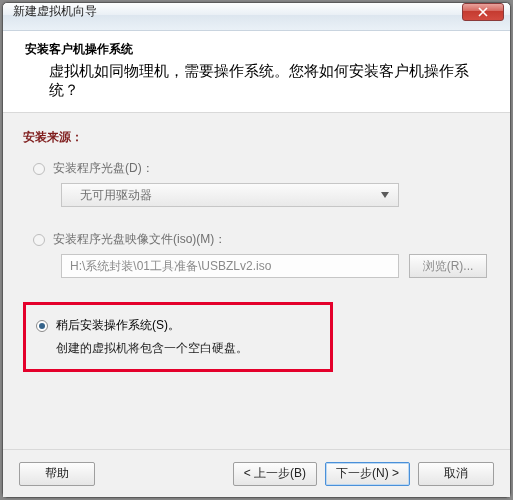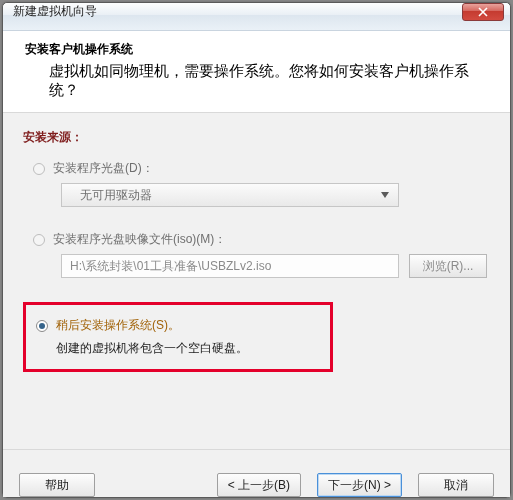--- a/index.html
+++ b/index.html
@@ -85,21 +85,21 @@
     border: 1px solid #8a8a8a;
     border-radius: 50%;
     background: #fff;
     display: inline-flex;
     align-items: center; justify-content: center;
   }
   .radio.disabled { border-color: #bdbdbd; background:#f5f5f5; }
   .radio .dot { width:6px;height:6px;border-radius:50%;background:#36648b; display:none;}
   .radio.checked .dot { display:block; }
   .opt-label { color: #6f6f6f; }
-  .opt-label.enabled { color:#a16207; }
+  .opt-label.enabled { color:#000000; }
 
   .combo {
     margin: 6px 10px 24px 38px;
     width: 338px;
     height: 24px;
     border: 1px solid #c6c6c6;
     background: linear-gradient(#fbfbfb,#e9e9e9);
     display:flex; align-items:center;
     padding: 0 4px 0 18px;
     color:#6f6f6f;
@@ -143,23 +143,23 @@
     margin-left: 20px;
     margin-top: 4px;
     color:#222;
   }
 
   .footer {
     height: 48px;
     background: #f1f1f1;
     border-top: 1px solid #d9d9d9;
     display:flex;
-    align-items:flex-end;
+    align-items:center;
     padding: 0 16px;
-    gap: 16px;
+    gap: 8px;
   }
   .footer .spacer { flex:1; }
   .btn {
     height:24px;
     padding: 0 10px;
     border:1px solid #9f9f9f;
     background:linear-gradient(#fdfdfd,#e6e6e6);
     display:flex;align-items:center;justify-content:center;
     min-width: 76px;
     cursor:pointer;

